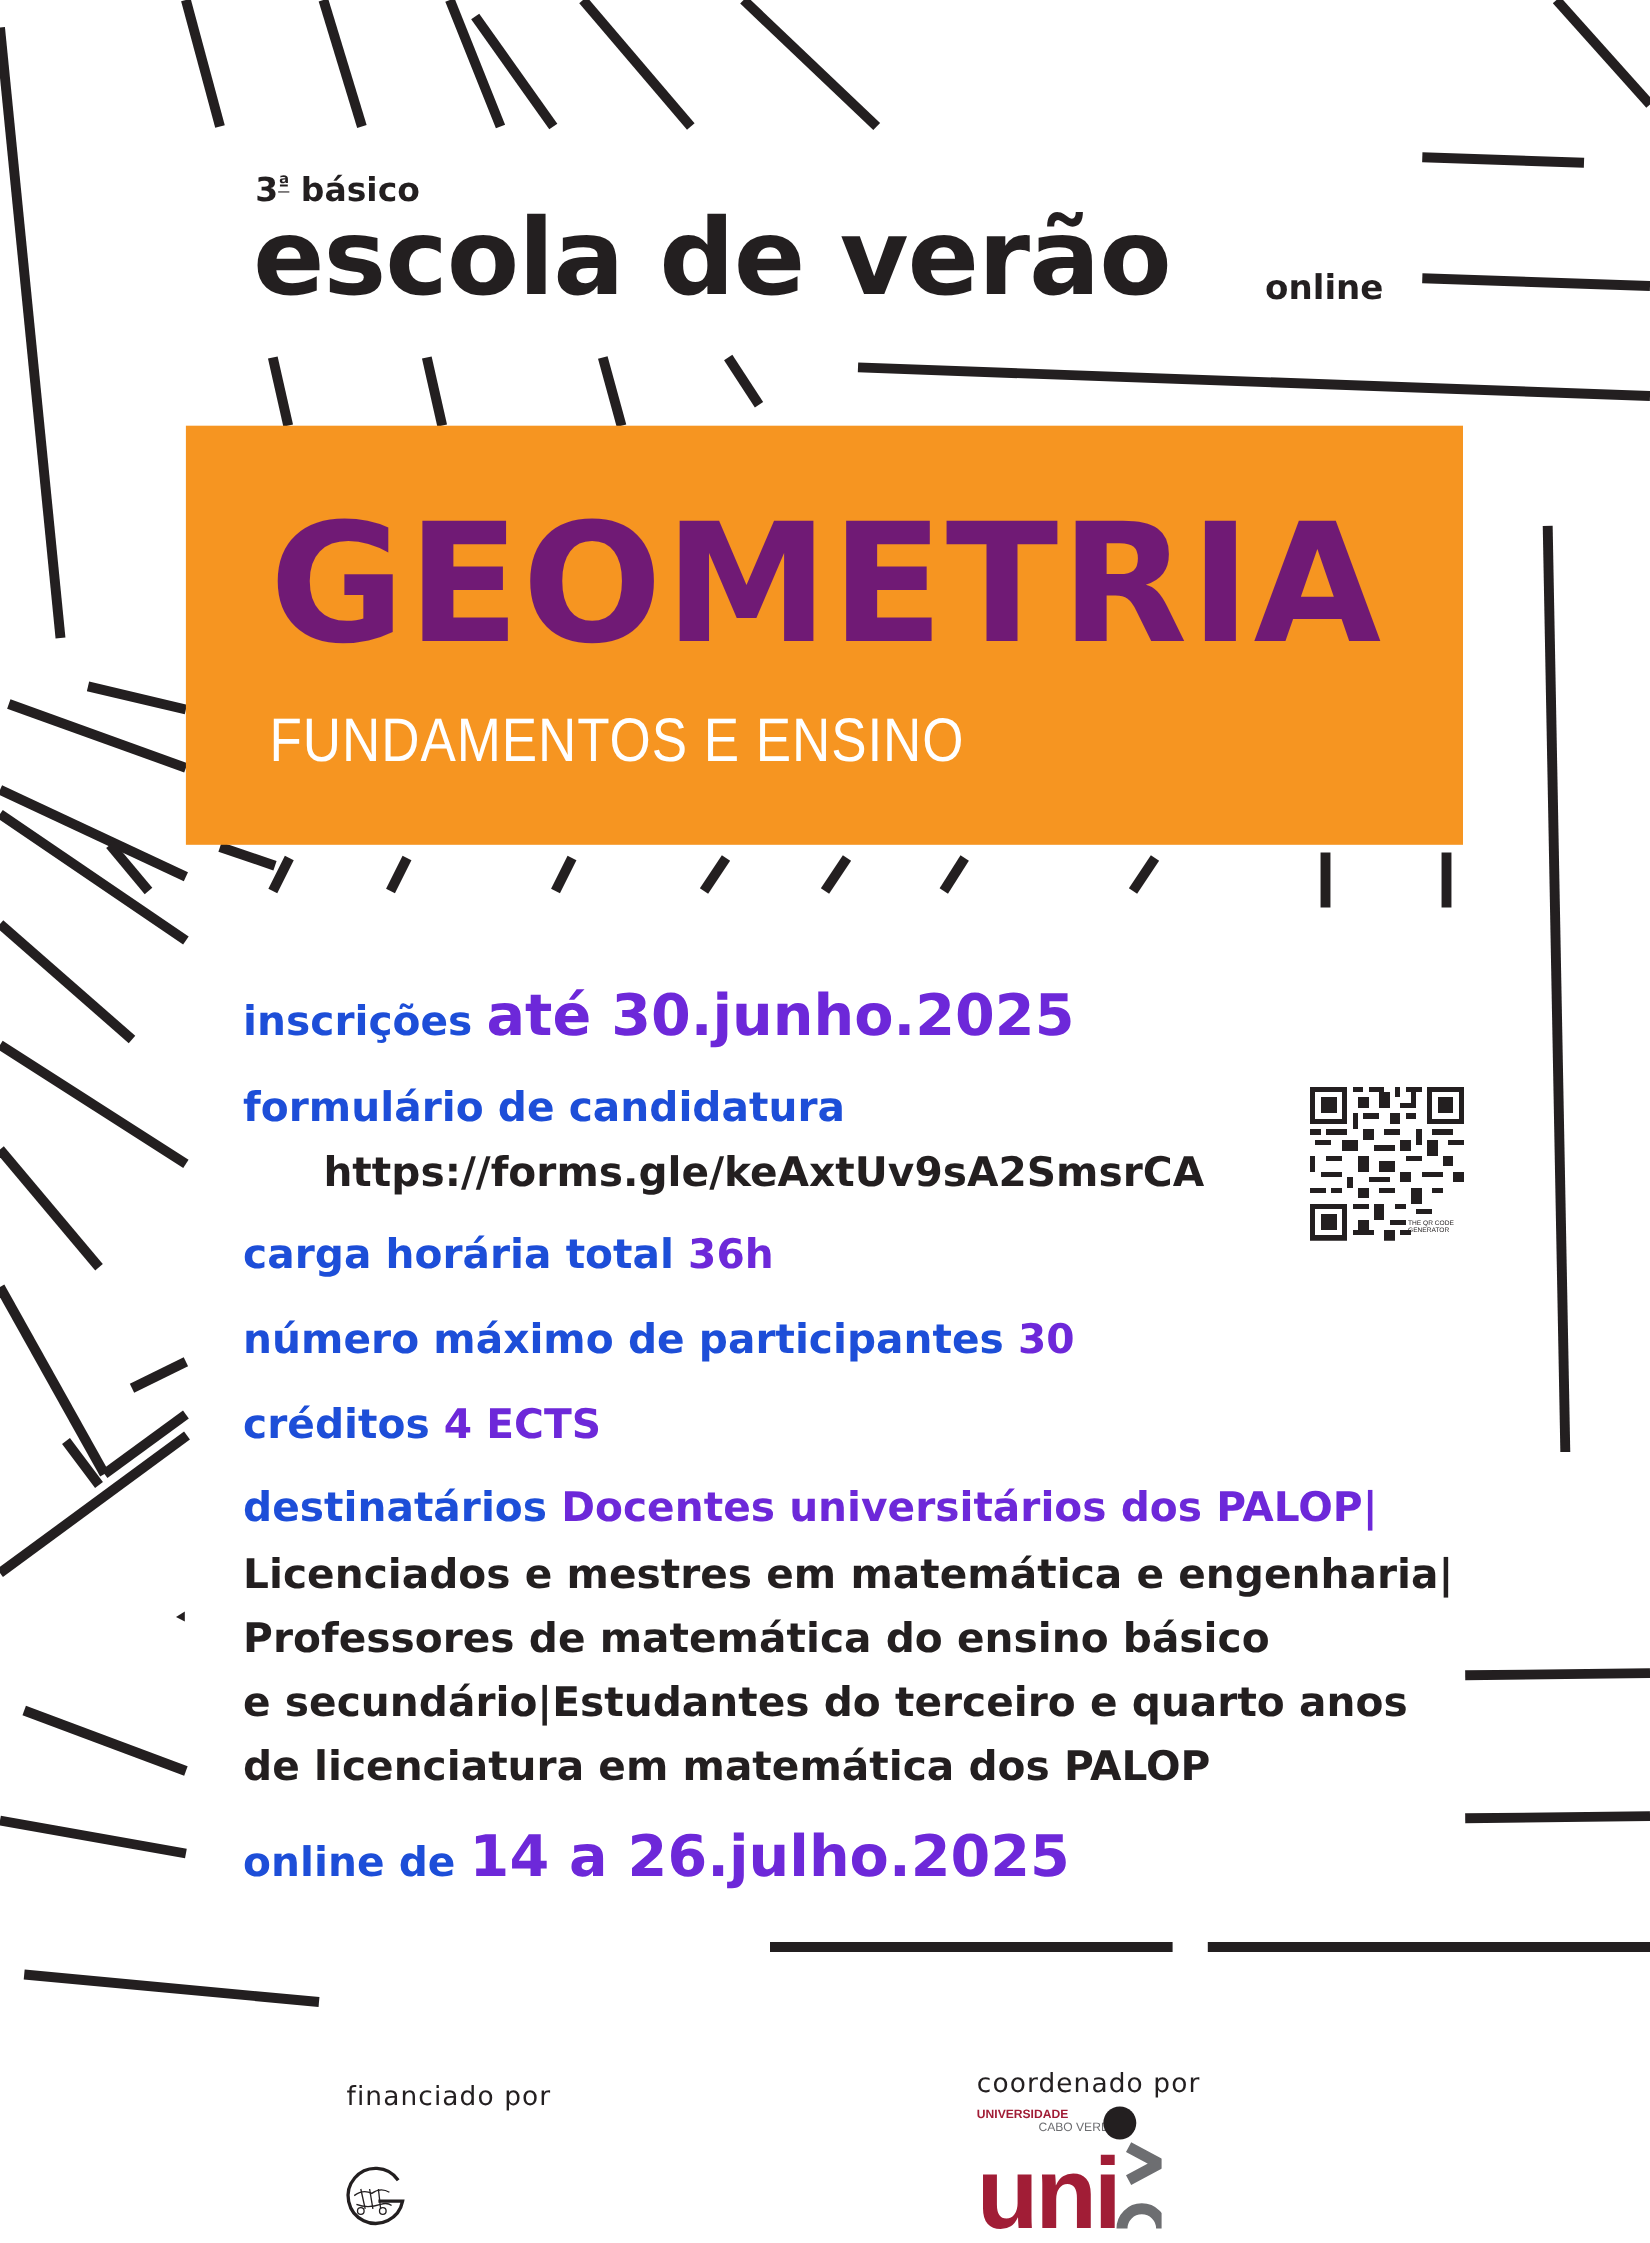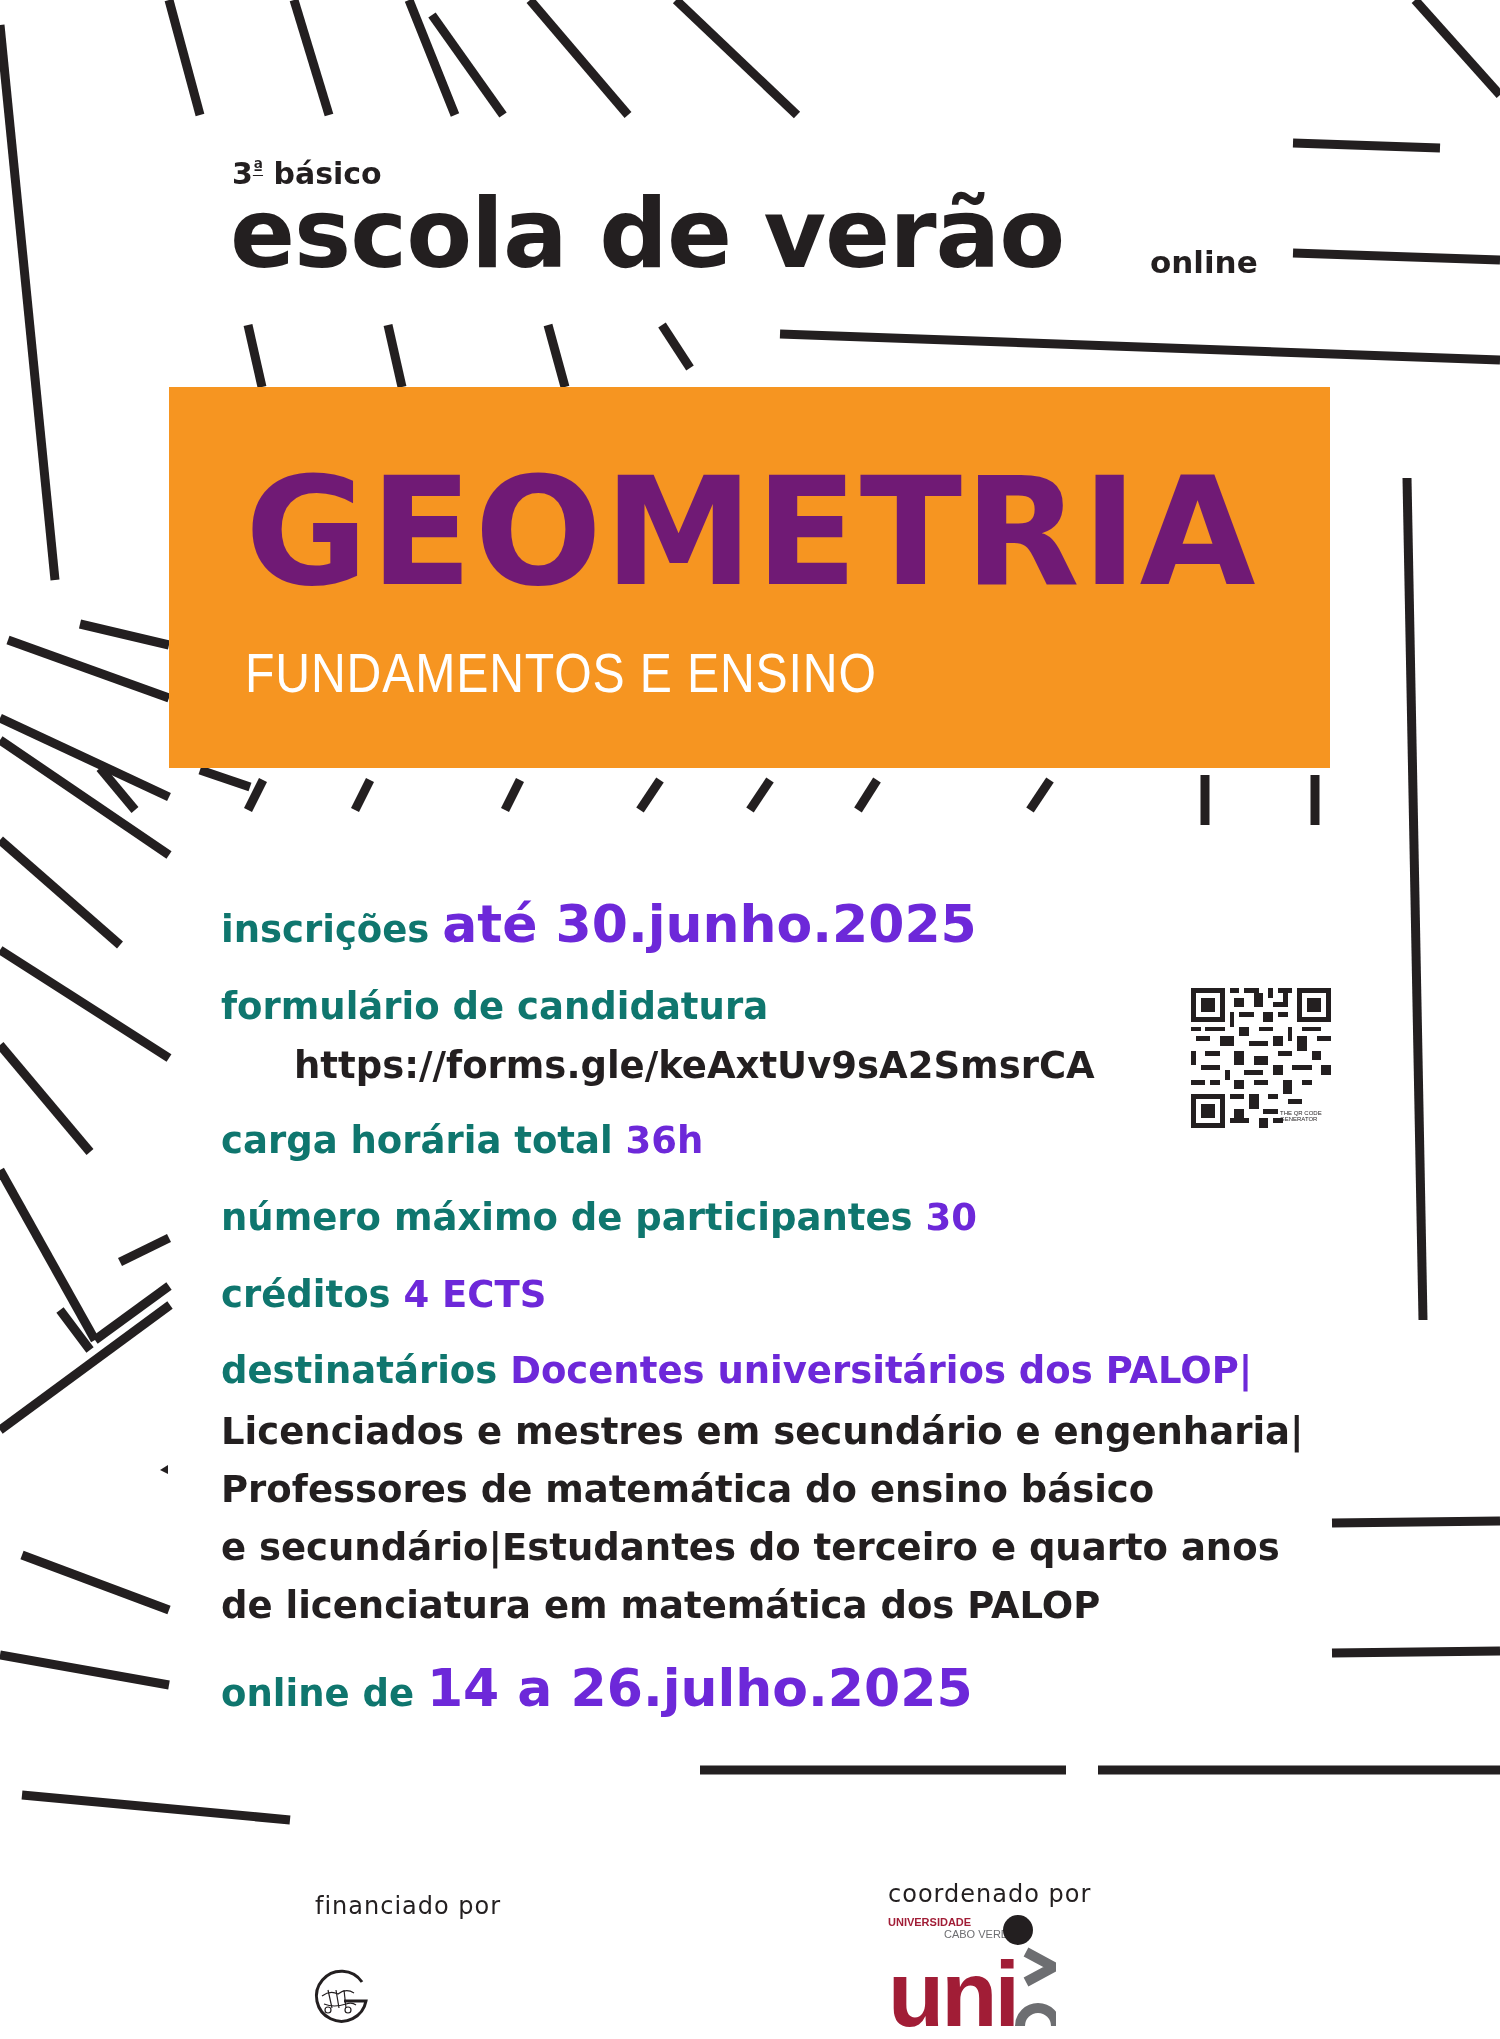--- a/index.html
+++ b/index.html
@@ -11,21 +11,21 @@
   .edition { left:232px; top:156px; font-size:30px; font-weight:bold; letter-spacing:0px; }
   .edition sup { font-size:18px; vertical-align:10px; text-decoration:underline; }
   .title { left:230px; top:186px; font-size:96px; font-weight:bold; letter-spacing:-1px; line-height:1; }
   .title-online { left:1150px; top:244px; font-size:31px; font-weight:bold; }
 
   .orange { position:absolute; left:169px; top:387px; width:1161px; height:381px; background:#f69521; }
   .geo { left:245px; top:457px; font-size:150px; font-weight:bold; color:#701a75; letter-spacing:2px; line-height:1; }
   .subtitle { left:245px; top:640px; font-size:56px; color:#ffffff; letter-spacing:1px; font-family:"Liberation Sans",sans-serif; transform:scaleX(0.86); transform-origin:left; }
 
   .info { left:221px; font-size:37px; font-weight:bold; line-height:1; }
-  .info .lbl { color:#0f766e; }
+  .info .lbl { color:#1d4ed8; }
   .info .val { color:#6d28d9; }
   .info.big .val { font-size:52px; }
   .url { left:294px; font-size:37px; font-weight:bold; color:#231f20; }
   .dest-line { left:221px; font-size:37px; font-weight:bold; color:#231f20; }
 
   .qr { position:absolute; left:1190px; top:988px; width:142px; height:140px; }
   .qr-mark { position:absolute; left:1280px; top:1110px; font-size:6px; line-height:6px; color:#231f20; font-family:"Liberation Sans",sans-serif; }
 
   .footer-label { font-size:24px; color:#231f20; font-family:"DejaVu Sans",sans-serif; font-weight:normal; letter-spacing:1px; }
   .gulb { position:absolute; left:312px; top:1968px; width:420px; height:64px; }
@@ -120,21 +120,21 @@
 </div>
 <div class="abs info" style="top:1199px;">
   <span class="lbl">número máximo de participantes </span><span class="val">30</span>
 </div>
 <div class="abs info" style="top:1276px;">
   <span class="lbl">créditos </span><span class="val">4 ECTS</span>
 </div>
 <div class="abs info" style="top:1352px;">
   <span class="lbl">destinatários </span><span class="val">Docentes universitários dos PALOP|</span>
 </div>
-<div class="abs dest-line" style="top:1410px;">Licenciados e mestres em secundário e engenharia|</div>
+<div class="abs dest-line" style="top:1410px;">Licenciados e mestres em matemática e engenharia|</div>
 <div class="abs dest-line" style="top:1468px;">Professores de matemática do ensino básico</div>
 <div class="abs dest-line" style="top:1526px;">e secundário|Estudantes do terceiro e quarto anos</div>
 <div class="abs dest-line" style="top:1584px;">de licenciatura em matemática dos PALOP</div>
 <div class="abs info big" style="top:1662px;">
   <span class="lbl">online de </span><span class="val">14 a 26.julho.2025</span>
 </div>
 
 <svg class="qr" viewBox="0 0 29 29" shape-rendering="crispEdges" xmlns="http://www.w3.org/2000/svg">
   <rect width="29" height="29" fill="#ffffff"></rect>
   <g fill="#231f20">

